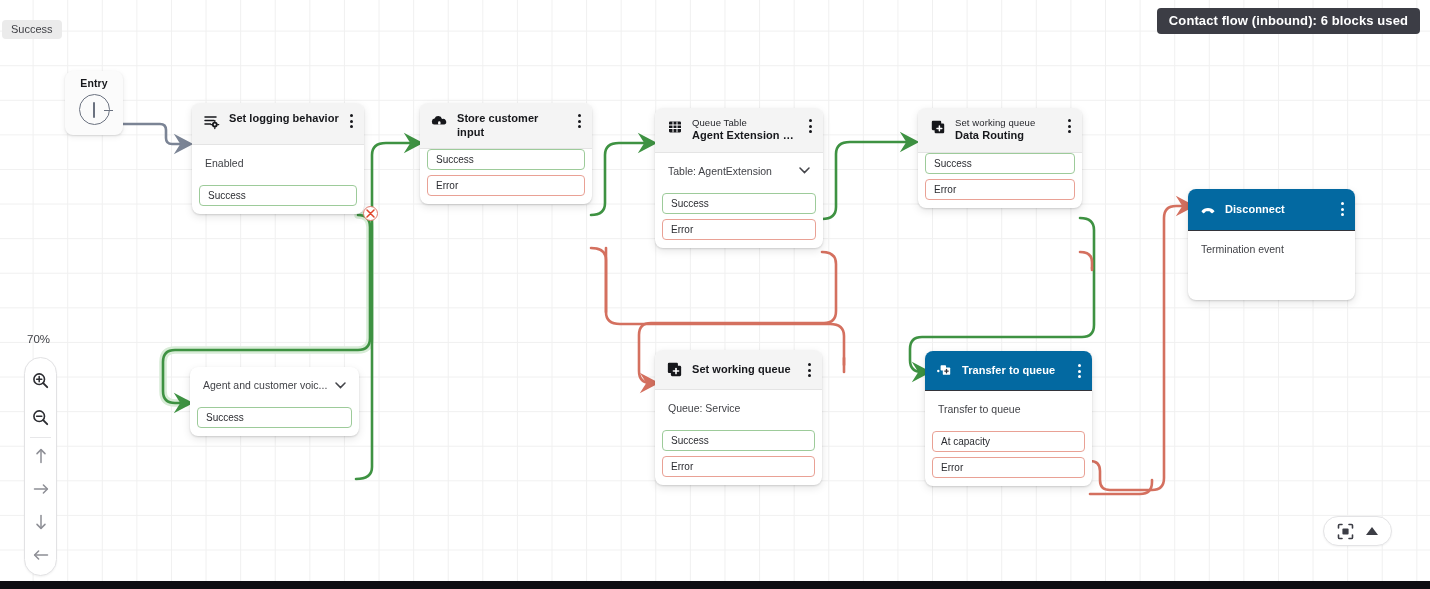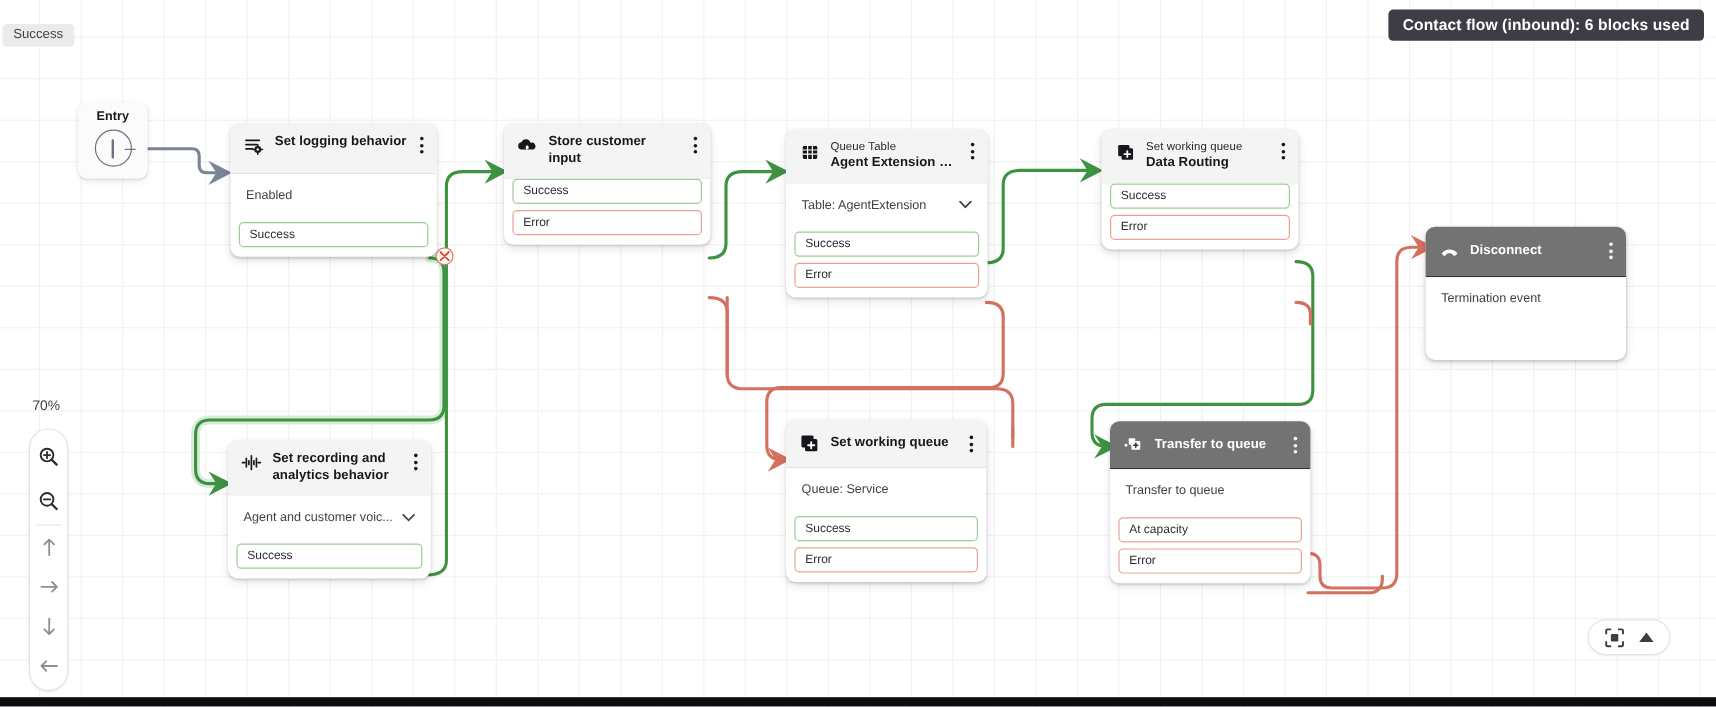--- a/index.html
+++ b/index.html
@@ -39,21 +39,21 @@
   .blk-head {
     background:#f4f4f4;
     border-radius:8px 8px 0 0;
     border-bottom:1px solid #e4e4e4;
     display:flex; align-items:flex-start;
     padding:9px 10px 9px 11px;
     position:relative;
     min-height:42px;
   }
   .blk-head.dark {
-    background:#737373;
+    background:#0369a1;
     border-bottom:1px solid #33343a;
     align-items:center;
   }
   .blk-ico {
     width:17px; height:17px; flex:0 0 17px;
     margin-right:9px; margin-top:1px;
     display:flex; align-items:center; justify-content:center;
   }
   .blk-ico svg { display:block; }
   .titlewrap { flex:1 1 auto; min-width:0; padding-right:14px; }
@@ -231,21 +231,21 @@
       <path d="M1092,268 L1092,270" stroke="#d4705f"></path>
     </g>
   </svg>
 
   <div class="wire-x" style="left:363px; top:206px;">
     <svg width="9" height="9" viewBox="0 0 9 9">
       <path d="M1,1 L8,8 M8,1 L1,8" stroke="#e0452c" stroke-width="1.5" stroke-linecap="round"></path>
     </svg>
   </div>
 
-  <div id="entry" style="left:65px; top:85px; width:58px; height:64px;">
+  <div id="entry" style="left:65px; top:71px; width:58px; height:64px;">
     <div class="lbl">Entry</div>
     <div class="circ" style="position:relative;">
       <div class="bar"></div>
       <div class="bar2" style="position:absolute; left:15px; top:14.5px;"></div>
     </div>
   </div>
 
   <div class="block" style="left:192px; top:103px; width:172px;">
     <div class="blk-head">
       <span class="blk-ico">
@@ -393,43 +393,20 @@
         </div>
     </div>
     <div class="blk-body" style="padding-bottom:28px;">
       <div class="blk-row" style="padding-bottom:16px;">
         <span>Termination event</span>
       </div>
     </div>
   </div>
 
   <div class="block" style="left:190px; top:367px; width:169px;">
-    <div class="blk-head">
-      <span class="blk-ico">
-        <svg width="17" height="15" viewBox="0 0 17 15">
-          <g stroke="#16171b" stroke-width="1.4" stroke-linecap="round">
-            <path d="M1,7.5 H3"></path>
-            <path d="M4.3,4 V11"></path>
-            <path d="M6.4,6 V9"></path>
-            <path d="M8.5,1.8 V13.2"></path>
-            <path d="M10.6,6 V9"></path>
-            <path d="M12.7,4 V11"></path>
-            <path d="M14,7.5 H16"></path>
-          </g>
-        </svg>
-      </span>
-      <div class="titlewrap">
-        <div class="blk-title two">Set recording and analytics behavior</div>
-      </div>
-      <div class="kebab">
-          <i></i>
-          <i></i>
-          <i></i>
-        </div>
-    </div>
     <div class="blk-body">
       <div class="blk-row">
         <span>Agent and customer voic...</span>
         <span class="chev">
           <svg width="11" height="7" viewBox="0 0 11 7">
               <path d="M1,1 L5.5,5.6 L10,1" fill="none" stroke="#44454a" stroke-width="1.5" stroke-linecap="round"></path>
             </svg>
         </span>
       </div>
     </div>

